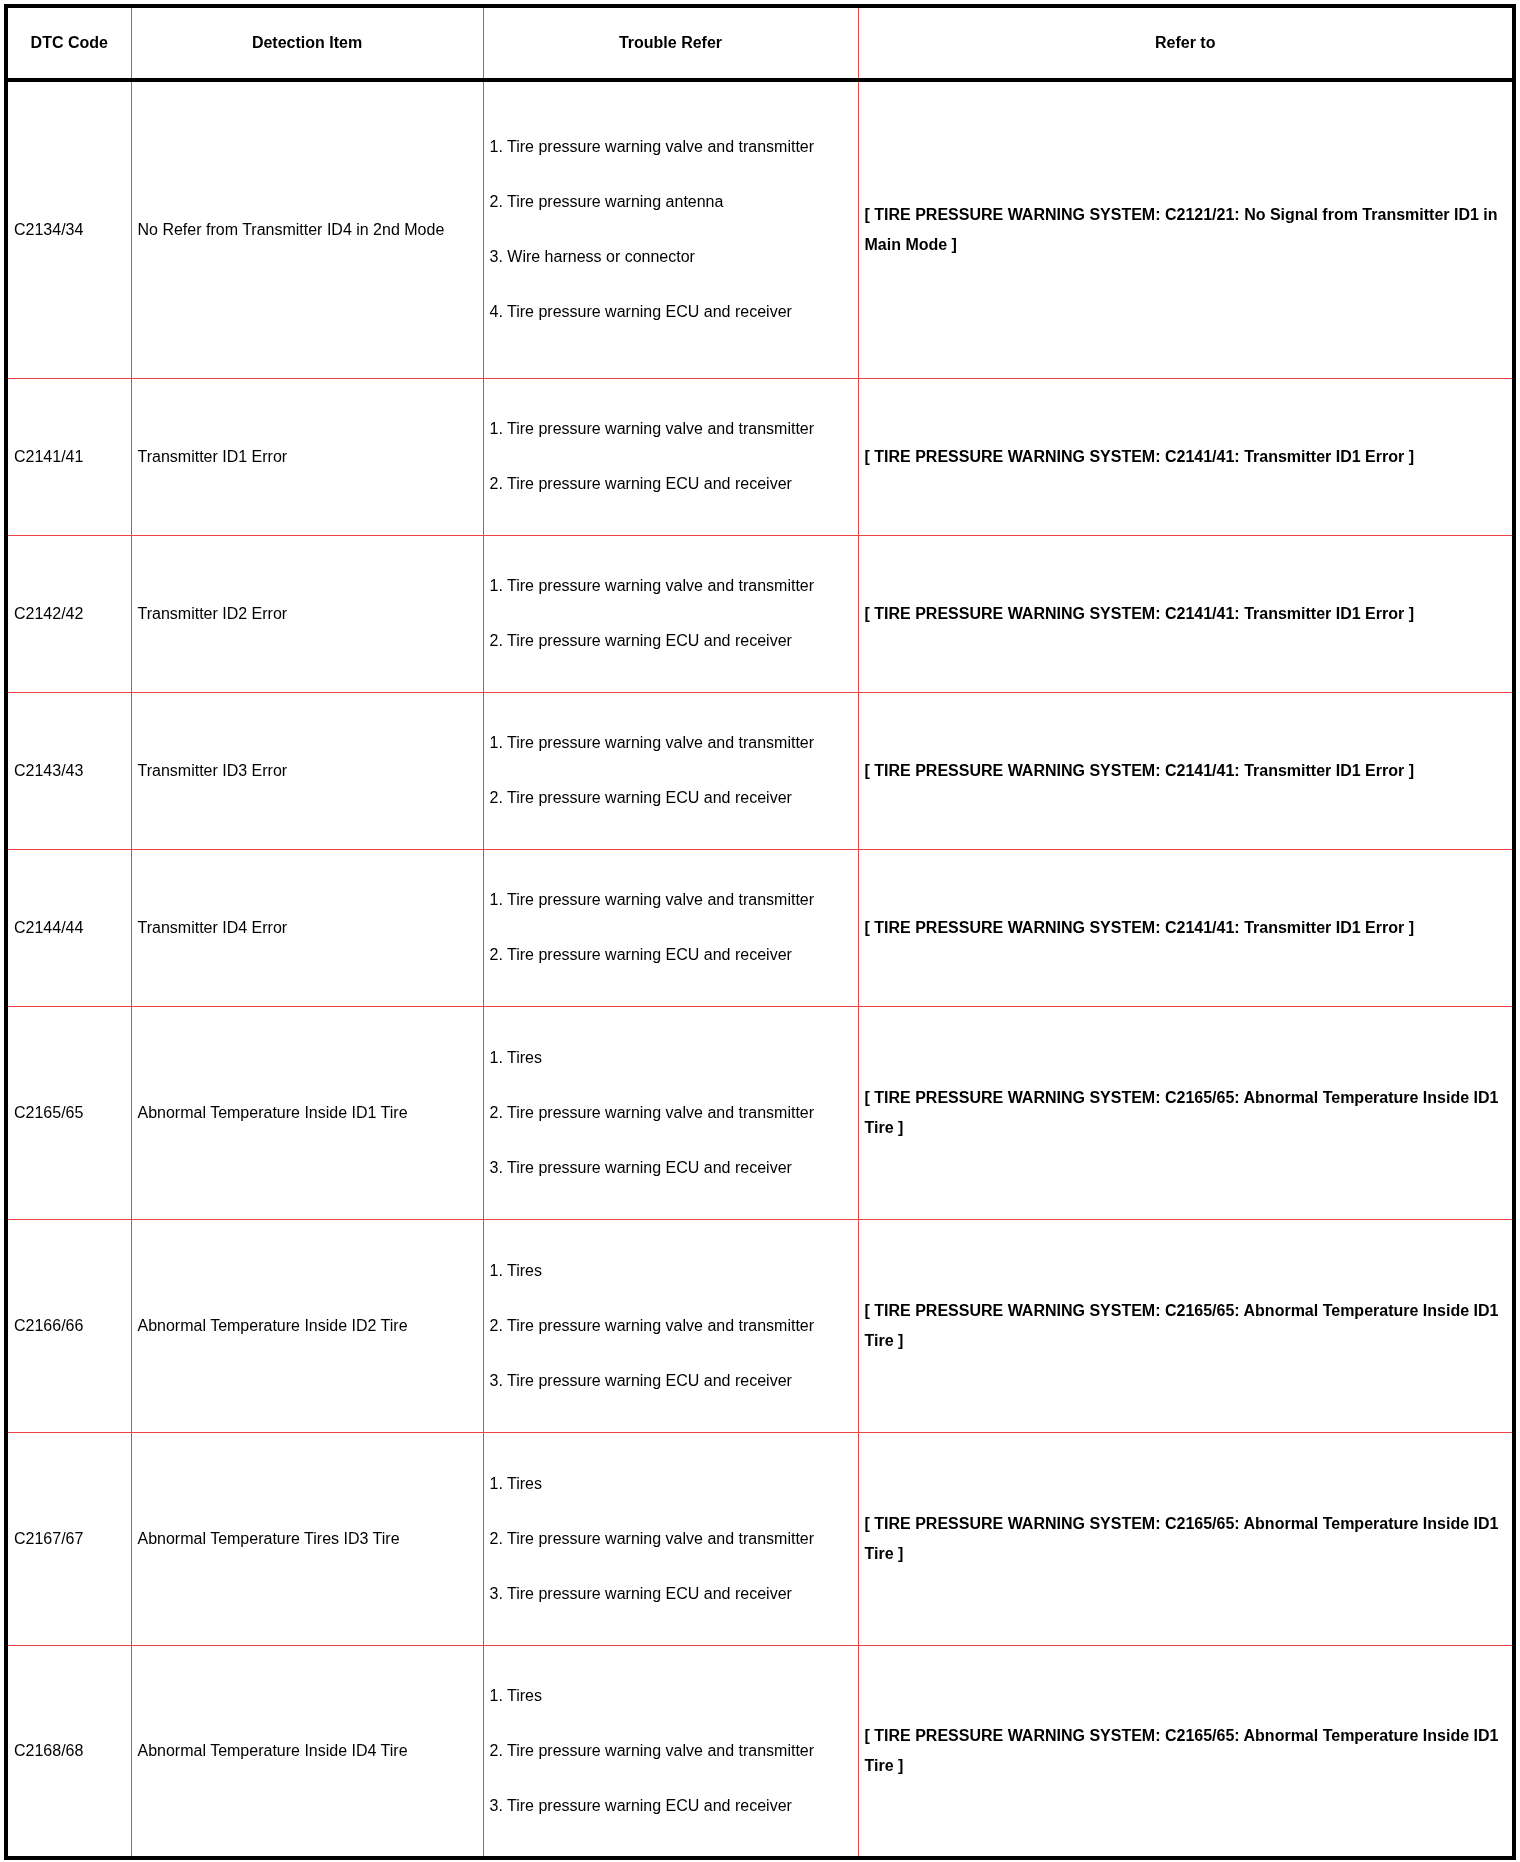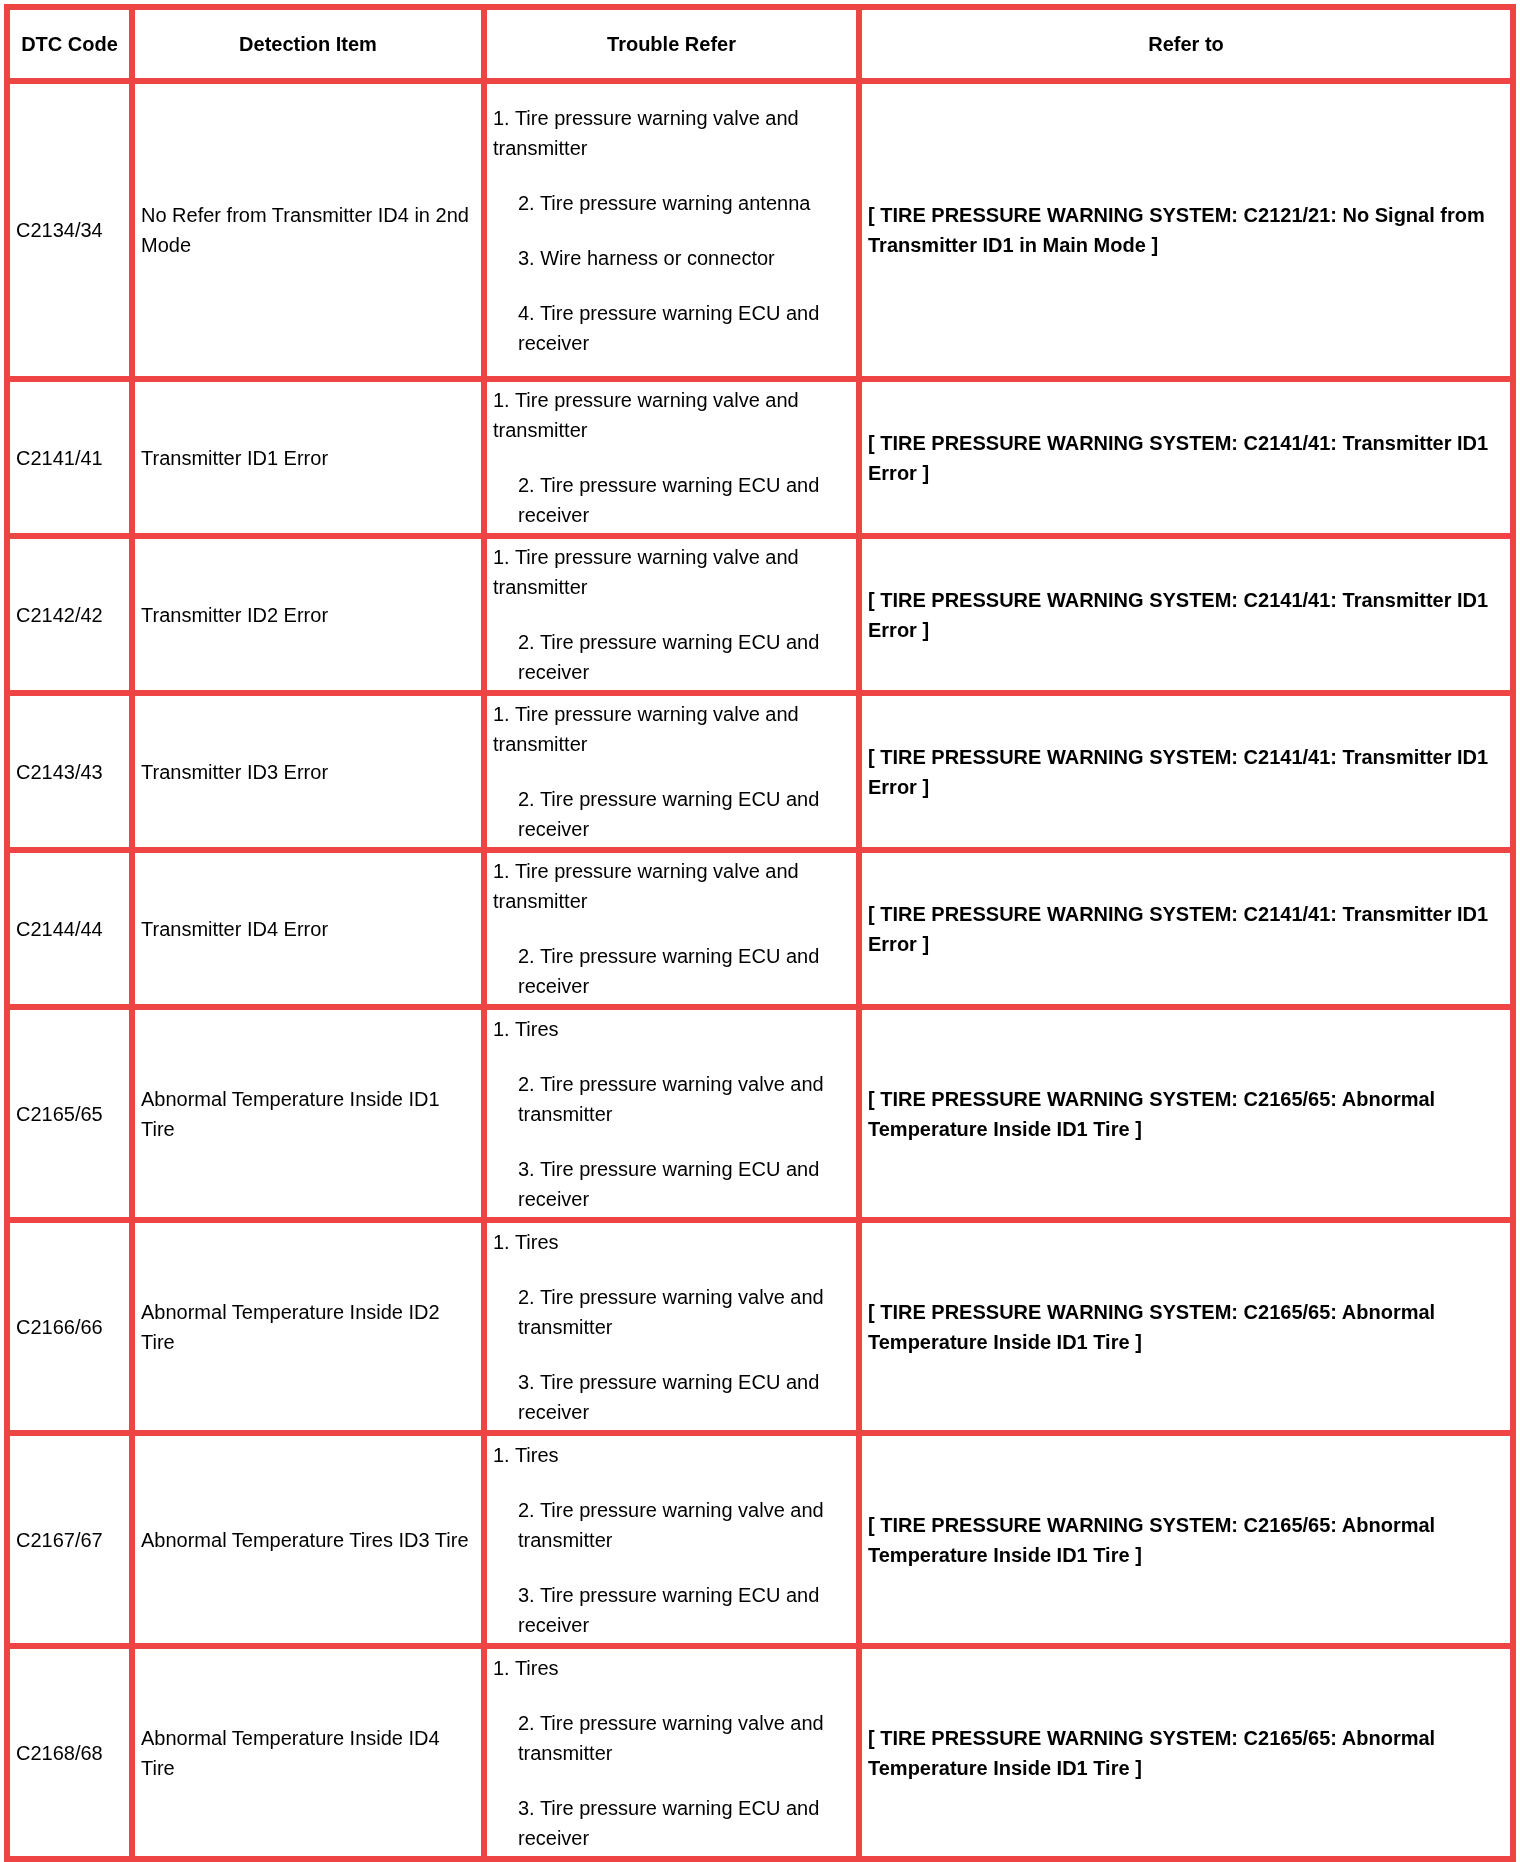--- a/index.html
+++ b/index.html
@@ -5,40 +5,40 @@
   html, body { margin: 0; padding: 0; background: #ffffff; }
   body { width: 1520px; height: 1862px; position: relative; overflow: hidden; font-family: "Liberation Sans", sans-serif; color: #000; }
   table.dtc {
     position: absolute; left: 4px; top: 4px;
     width: 1512px; height: 1854px;
     border-collapse: collapse;
     border: 4px solid #000;
     table-layout: fixed;
   }
   table.dtc th, table.dtc td {
-    border: 6px solid #ef4444;
+    border: 1px solid #ef4444;
     vertical-align: middle;
     padding: 0 6px;
-    font-size: 20px;
+    font-size: 16px;
     line-height: 30px;
   }
   table.dtc th { font-weight: bold; text-align: center; border-bottom: 4px solid #000; }
   col.c1 { width: 125px; }
   col.c2 { width: 352px; }
   col.c3 { width: 375px; }
   col.c4 { width: auto; }
   tr.hdr { height: 74px; }
   tr.r-tall { height: 298px; }
   tr.r-mid { height: 157px; }
   tr.r-big { height: 213px; }
   td.code { padding: 0 4px; white-space: nowrap; }
   td.refer { font-weight: bold; padding-left: 6px; }
   td.trouble { padding-top: 0; padding-bottom: 0; }
   .item { display: block; }
-  .item + .item { margin-top: 25px; margin-left: 25px; }
+  .item + .item { margin-top: 25px; }
 </style>
 </head>
 <body>
 
 <table class="dtc">
   <colgroup>
       <col class="c1">
       <col class="c2">
       <col class="c3">
       <col class="c4">

